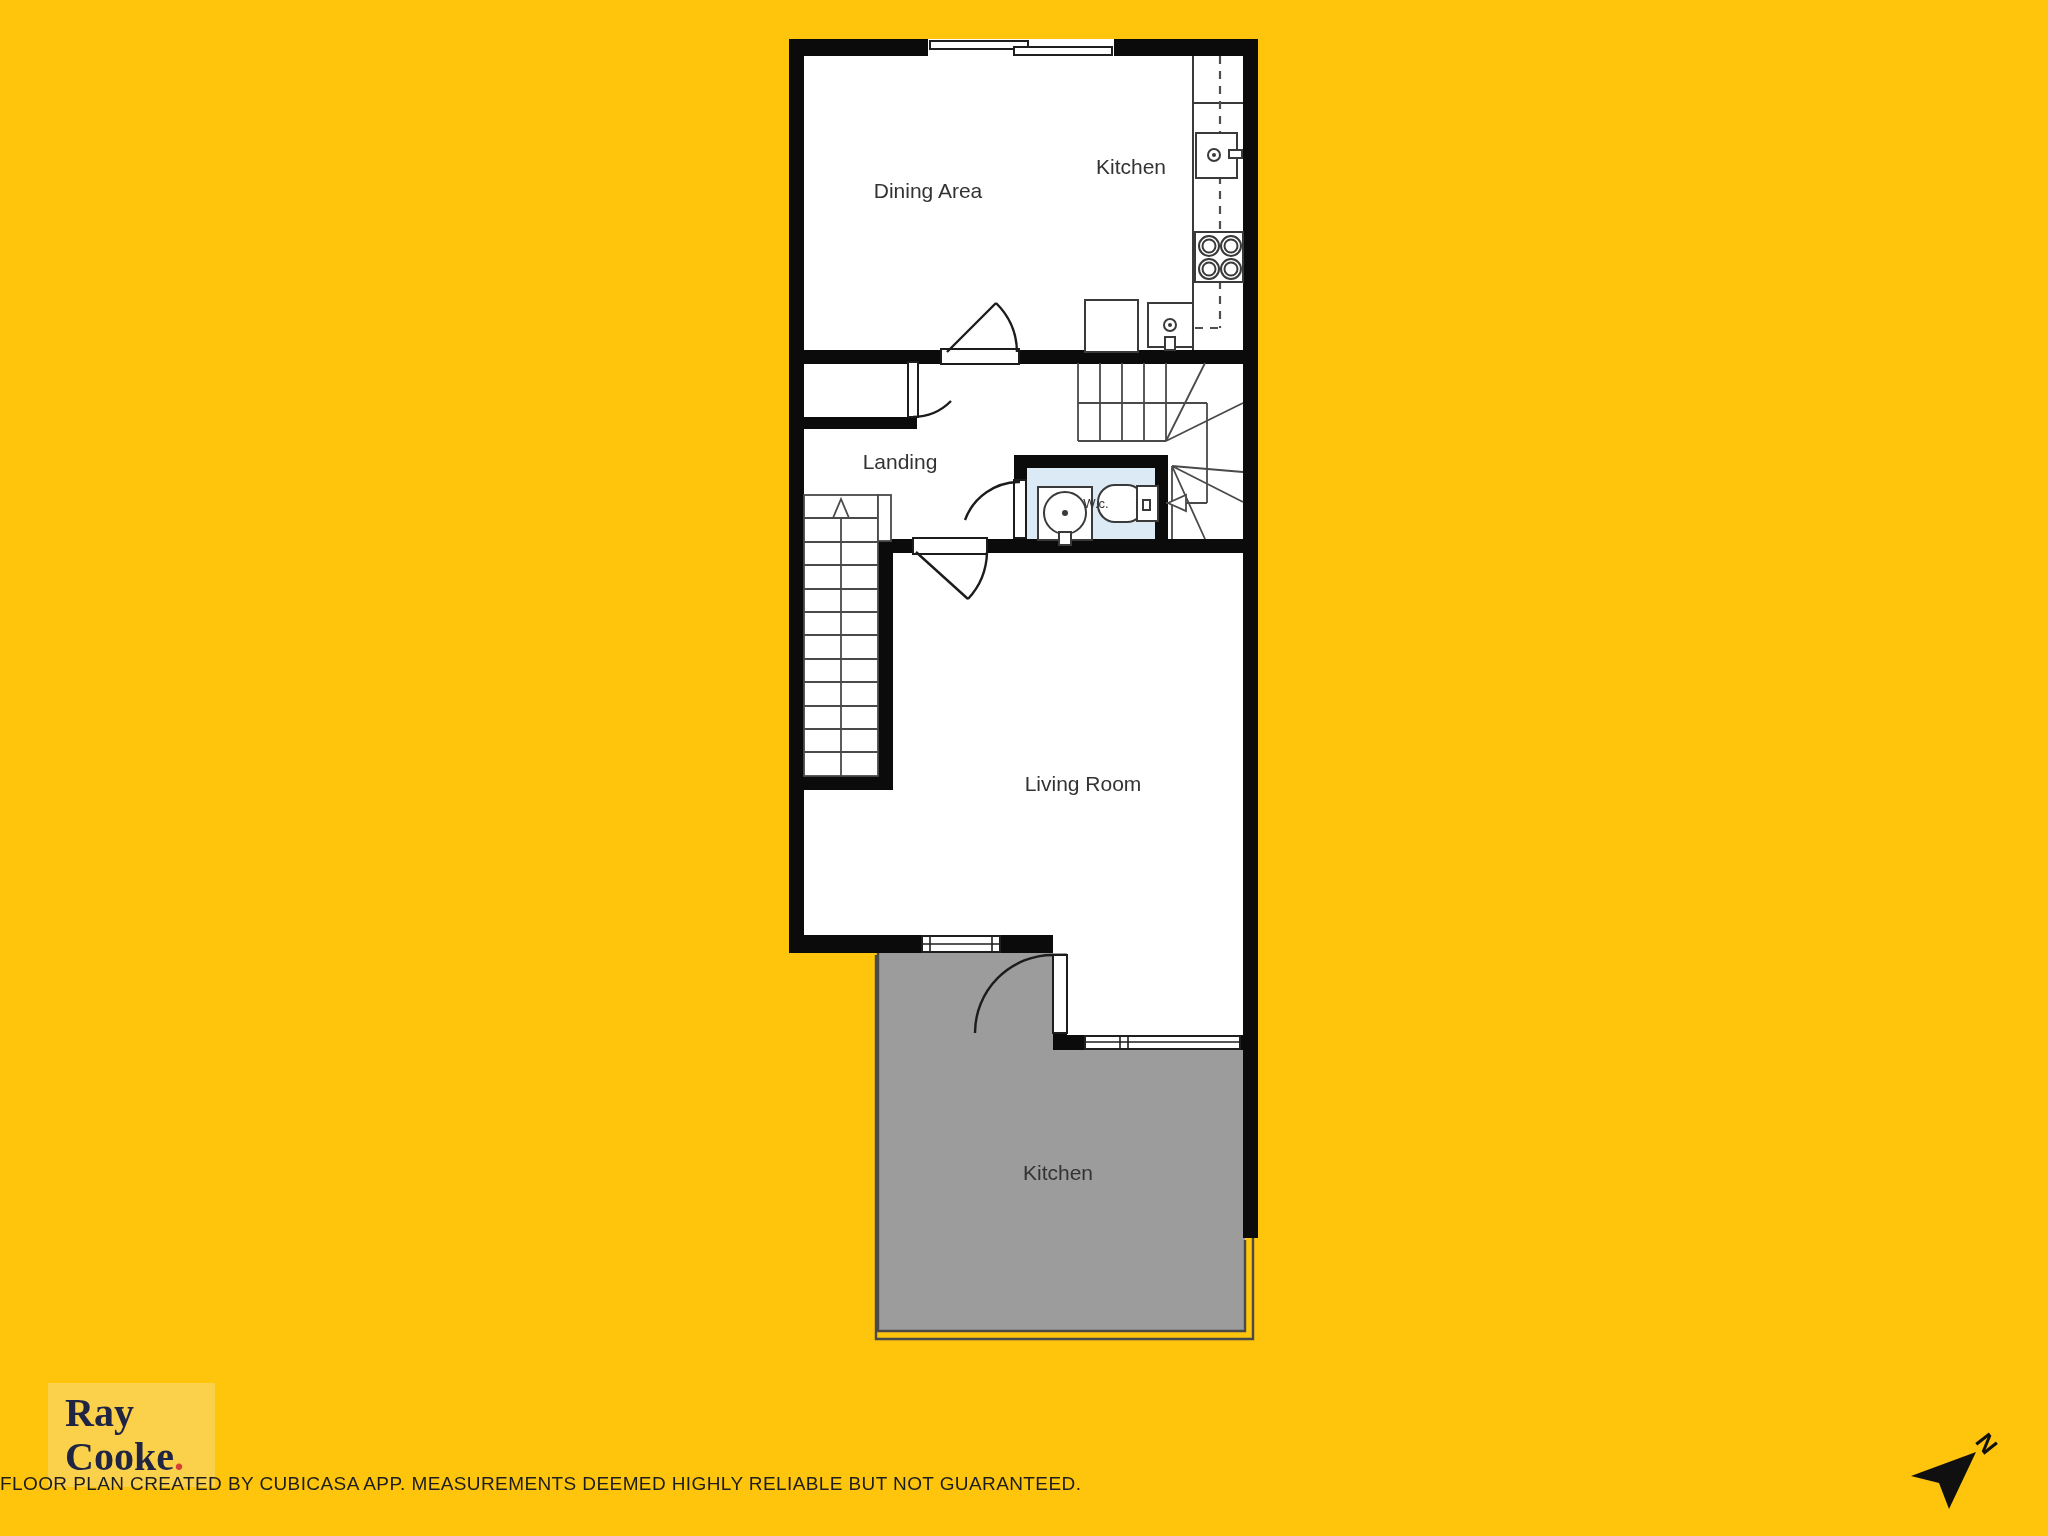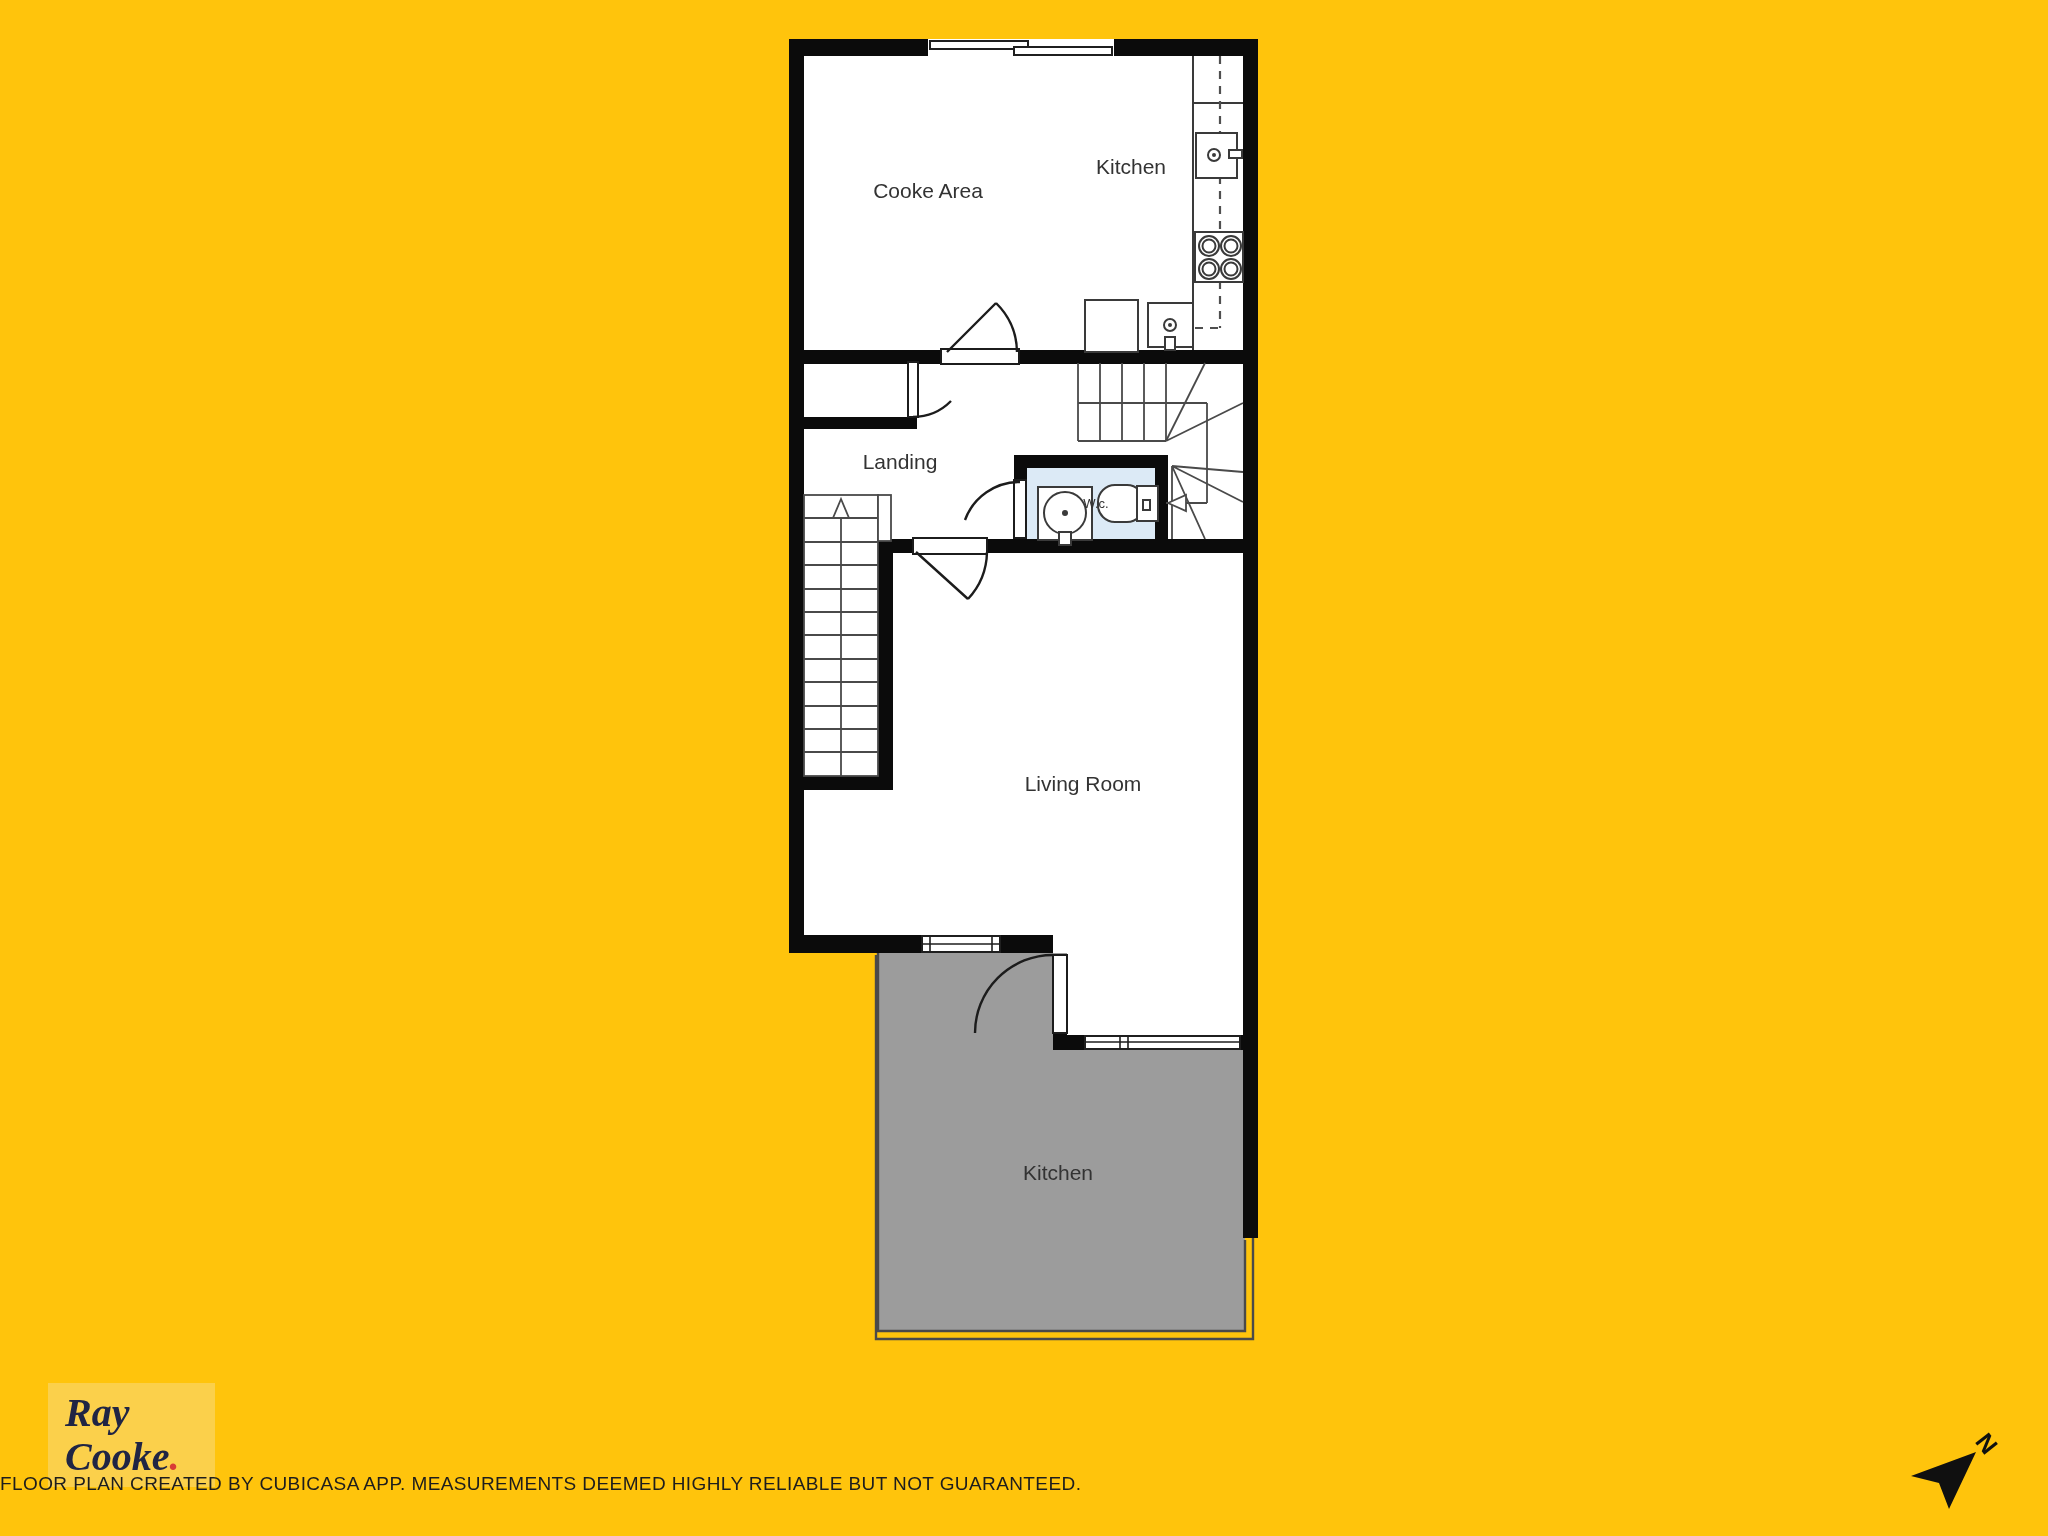--- a/index.html
+++ b/index.html
@@ -33,21 +33,21 @@
     position:absolute;transform:translate(-50%,-50%);
     color:var(--label_text,#333333);font-size:21px;white-space:nowrap;z-index:5;
   }
   .label.small{font-size:13px;}
 
   .logo{
     position:absolute;left:48px;top:1383px;width:167px;height:104px;
     background:var(--logo_bg,#FBD04B);
     color:var(--logo_text,#202544);
     font-family:"Liberation Serif",serif;font-weight:700;font-size:40px;line-height:44px;
-    padding:8px 0 0 17px;box-sizing:border-box;z-index:6;font-style:italic;
+    padding:8px 0 0 17px;box-sizing:border-box;z-index:6;
   }
   .logo .dot{color:var(--logo_dot,#D93B36);}
   .footer{
     position:absolute;left:0;right:0;top:1473px;text-align:left;
     font-size:19px;letter-spacing:.4px;color:var(--footer_text,#1D1D1D);z-index:6;
   }
   .compass{position:absolute;left:1895px;top:1420px;z-index:6;}
 </style>
 </head>
 <body>
@@ -182,21 +182,21 @@
       <circle cx="1065" cy="513" r="3" fill="#3A3A3A"></circle>
       <rect class="fxw" x="1059" y="532" width="12" height="13"></rect>
     </g>
     <g>
       <rect class="fxw" x="1098" y="485" width="46" height="37" rx="17"></rect>
       <rect class="fxw" x="1137" y="486" width="21" height="35"></rect>
       <rect class="fxw" x="1143" y="500" width="7" height="10"></rect>
     </g>
   </svg>
 
-  <div class="label" style="left:928px;top:191px;">Cooke Area</div>
+  <div class="label" style="left:928px;top:191px;">Dining Area</div>
   <div class="label" style="left:1131px;top:167px;">Kitchen</div>
   <div class="label" style="left:900px;top:462px;">Landing</div>
   <div class="label small" style="left:1096px;top:503px;">W.c.</div>
   <div class="label" style="left:1051px;top:784px;margin-left:32px;">Living Room</div>
   <div class="label" style="left:1058px;top:1173px;">Kitchen</div>
 
   <div class="logo">
     <div><span>Ray</span></div>
     <div><span>Cooke</span><span class="dot">.</span></div>
   </div>

